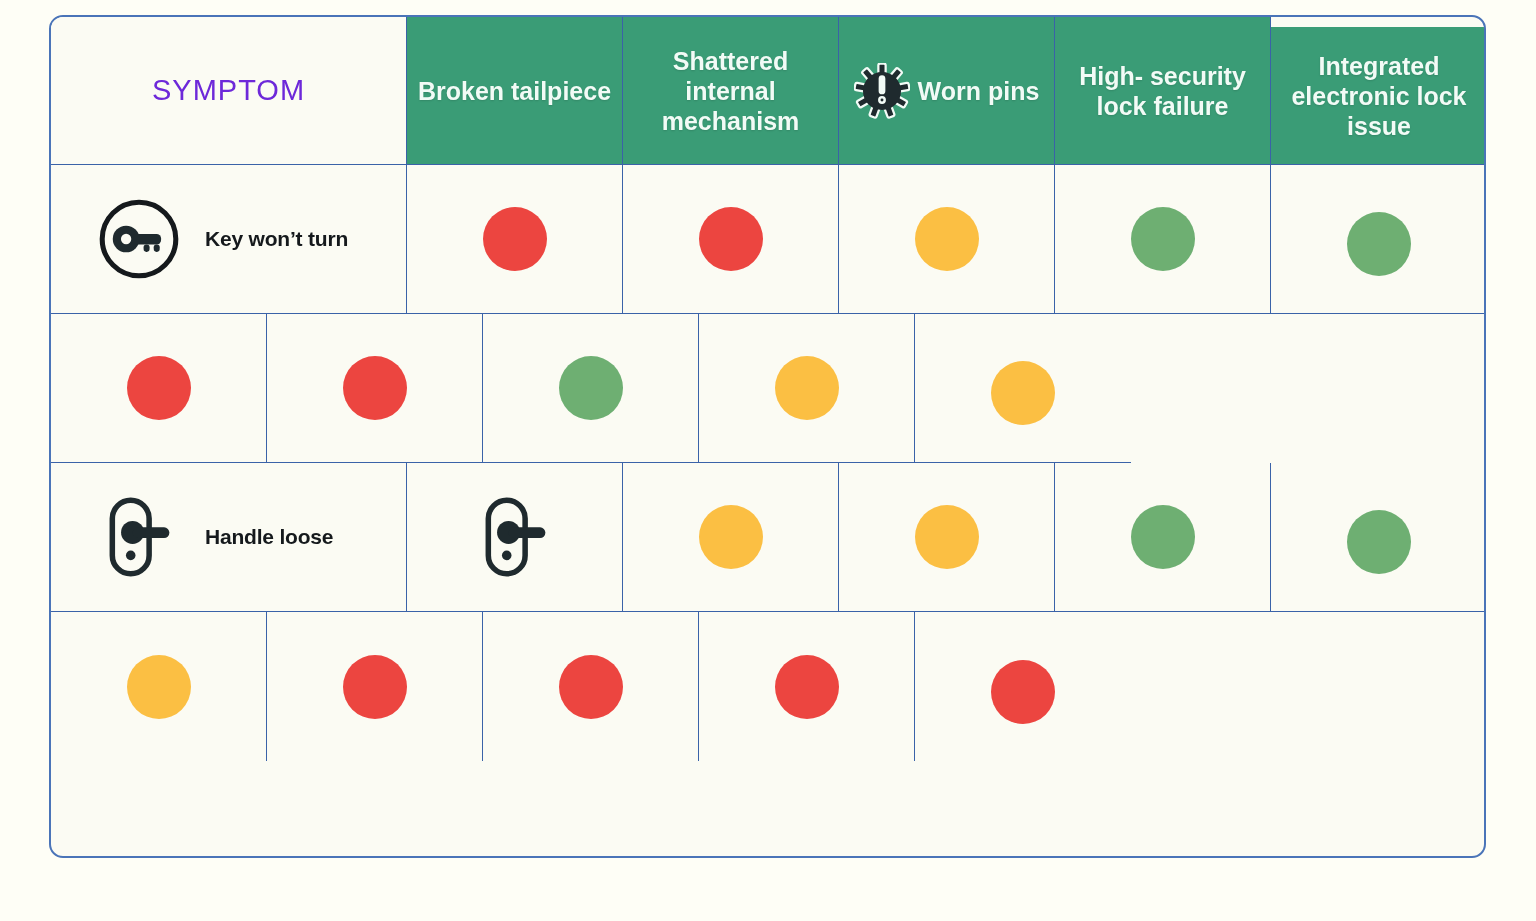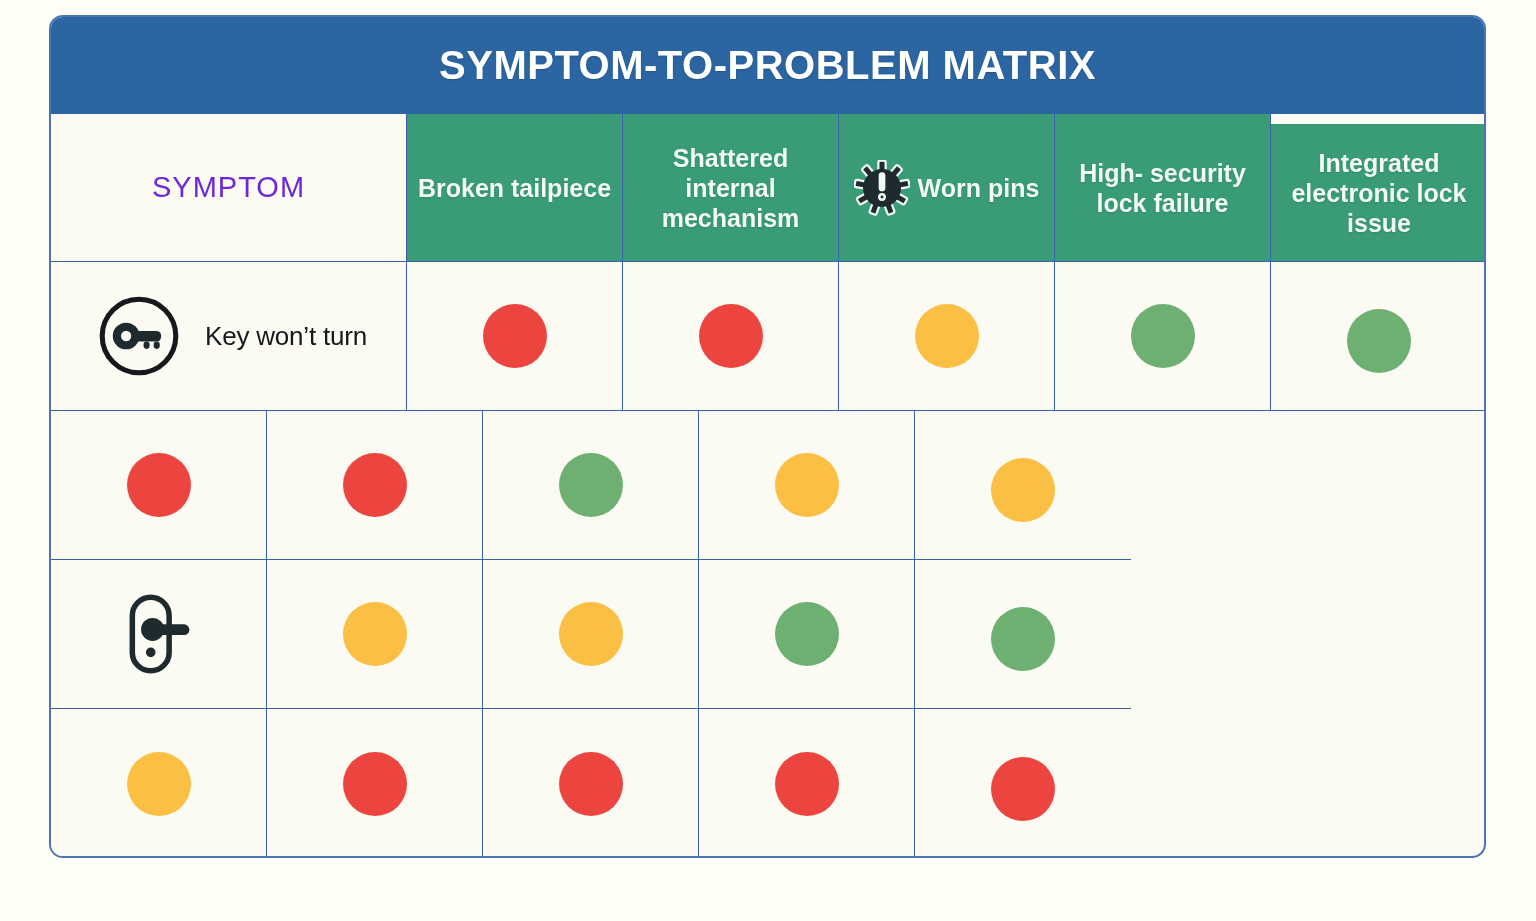--- a/index.html
+++ b/index.html
@@ -97,22 +97,22 @@
   .body-row { height: 149px; }
   .body-row .cell { background: #fbfbf3; }
   .body-row:not(:last-child) .cell { border-bottom: 1.6px solid #3a62a8; }
 
   .symptom-cell {
     justify-content: flex-start;
     padding-left: 42px;
     gap: 20px;
   }
   .symptom-label {
-    font-size: 26px;
-    font-weight: normal;
+    font-size: 21px;
+    font-weight: bold;
     color: #15191c;
     line-height: 1.18;
     max-width: 185px;
     letter-spacing: -0.2px;
   }
 
   .icon-wrap {
     flex: 0 0 auto;
     display: flex;
     align-items: center;
@@ -128,23 +128,20 @@
   }
   .dot-red    { background: #ec4540; }
   .dot-yellow { background: #fbbf43; }
   .dot-green  { background: #6eaf72; }
 </style>
 </head>
 <body>
 
 <div id="matrix-card">
 
-  <div id="title-banner">
-    <div id="title-text">SYMPTOM-TO-PROBLEM MATRIX</div>
-  </div>
 
   <div id="header-row" class="grid-row">
       <div class="cell col-symptom head-symptom">
         <div class="head-inner"><span class="head-label">SYMPTOM</span></div>
       </div>
       <div class="cell col-problem head-problem">
         <div class="head-inner">
           <span class="head-label">Broken tailpiece</span>
         </div>
       </div>
@@ -233,29 +230,40 @@
           <span class="dot dot-green"></span>
         </div>
         <div class="cell col-problem">
           <span class="dot dot-yellow"></span>
         </div>
         <div class="cell col-problem">
           <span class="dot dot-yellow"></span>
         </div>
       </div>
       <div class="grid-row body-row">
-        <div class="cell col-problem">
+        <div class="cell col-symptom symptom-cell">
           <span class="icon-wrap">
             <svg viewBox="0 0 100 100" width="92" height="92">
               <rect x="21" y="10" width="40" height="80" rx="20" fill="none" stroke="#1f2a2e" stroke-width="6"></rect>
               <circle cx="43" cy="45" r="12.5" fill="#1f2a2e"></circle>
               <rect x="43" y="39.5" width="40" height="11.5" rx="5.7" fill="#1f2a2e"></rect>
               <circle cx="41" cy="70" r="5.2" fill="#1f2a2e"></circle>
             </svg>
           </span>
+          <div class="symptom-label">Handle loose</div>
+        </div>
+        <div class="cell col-problem">
+          <span class="icon-wrap">
+            <svg viewBox="0 0 100 100" width="92" height="92">
+              <rect x="21" y="10" width="40" height="80" rx="20" fill="none" stroke="#1f2a2e" stroke-width="6"></rect>
+              <circle cx="43" cy="45" r="12.5" fill="#1f2a2e"></circle>
+              <rect x="43" y="39.5" width="40" height="11.5" rx="5.7" fill="#1f2a2e"></rect>
+              <circle cx="41" cy="70" r="5.2" fill="#1f2a2e"></circle>
+            </svg>
+          </span>
         </div>
         <div class="cell col-problem">
           <span class="dot dot-yellow"></span>
         </div>
         <div class="cell col-problem">
           <span class="dot dot-yellow"></span>
         </div>
         <div class="cell col-problem">
           <span class="dot dot-green"></span>
         </div>

